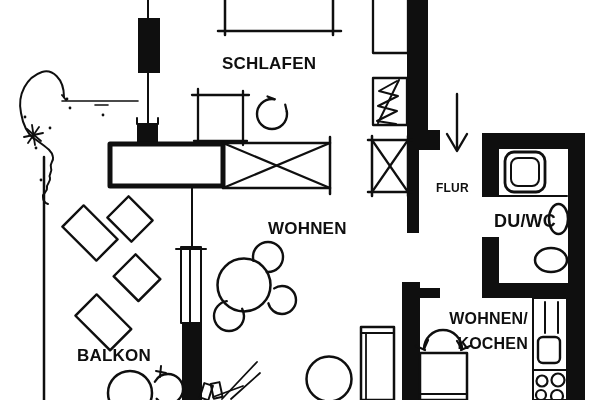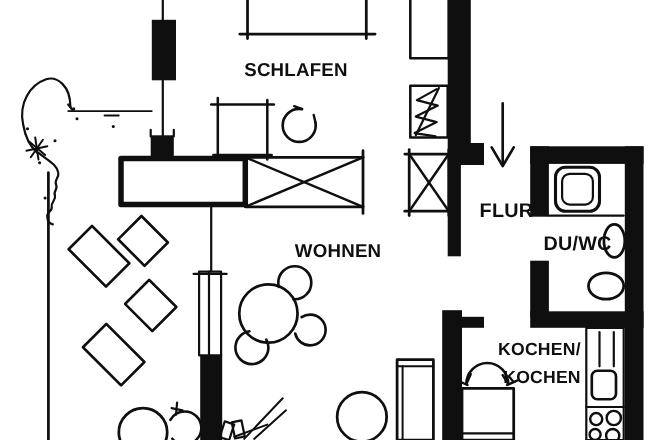--- a/index.html
+++ b/index.html
@@ -14,21 +14,21 @@
   .ln   { stroke:currentColor; fill:none; stroke-linecap:round; stroke-linejoin:round; }
   .fw   { fill:var(--paper); }
   .dot  { fill:currentColor; stroke:none; }
   .lbl {
     position:absolute; color:var(--ink); font-weight:bold;
     white-space:nowrap; letter-spacing:0.2px; line-height:1;
   }
   .lbl-schlafen { left:222px; top:55px;  font-size:17px; }
   .lbl-wohnen   { left:268px; top:220px; font-size:17px; }
   .lbl-balkon   { left:77px;  top:347px; font-size:17px; }
-  .lbl-flur     { left:436px; top:182px; font-size:18px; }
+  .lbl-flur     { left:436px; top:182px; font-size:12px; }
   .lbl-duwc     { left:494px; top:212px; font-size:18px; }
   .lbl-kochen   { right:72px; top:306px; font-size:16px; text-align:right; line-height:25px; }
 </style>
 </head>
 <body>
 
 <div id="stage">
 
   <svg id="plan-svg" width="600" height="400" viewBox="0 0 600 400">
 
@@ -201,20 +201,21 @@
     <g>
       <ellipse class="ln" cx="558.5" cy="219" rx="9.5" ry="15" stroke-width="2.5"></ellipse>
     </g>
     <g>
       <ellipse class="ln" cx="551" cy="260" rx="16" ry="12" stroke-width="2.5"></ellipse>
     </g>
   </svg>
 
   <div class="lbl lbl-schlafen">SCHLAFEN</div>
   <div class="lbl lbl-wohnen">WOHNEN</div>
+  <div class="lbl lbl-balkon">BALKON</div>
   <div class="lbl lbl-flur">FLUR</div>
   <div class="lbl lbl-duwc">DU/WC</div>
   <div class="lbl lbl-kochen">
-    <span>KOCHEN/</span><br>
+    <span>WOHNEN/</span><br>
     <span>KOCHEN</span>
   </div>
 
 </div>
 
 </body></html>

